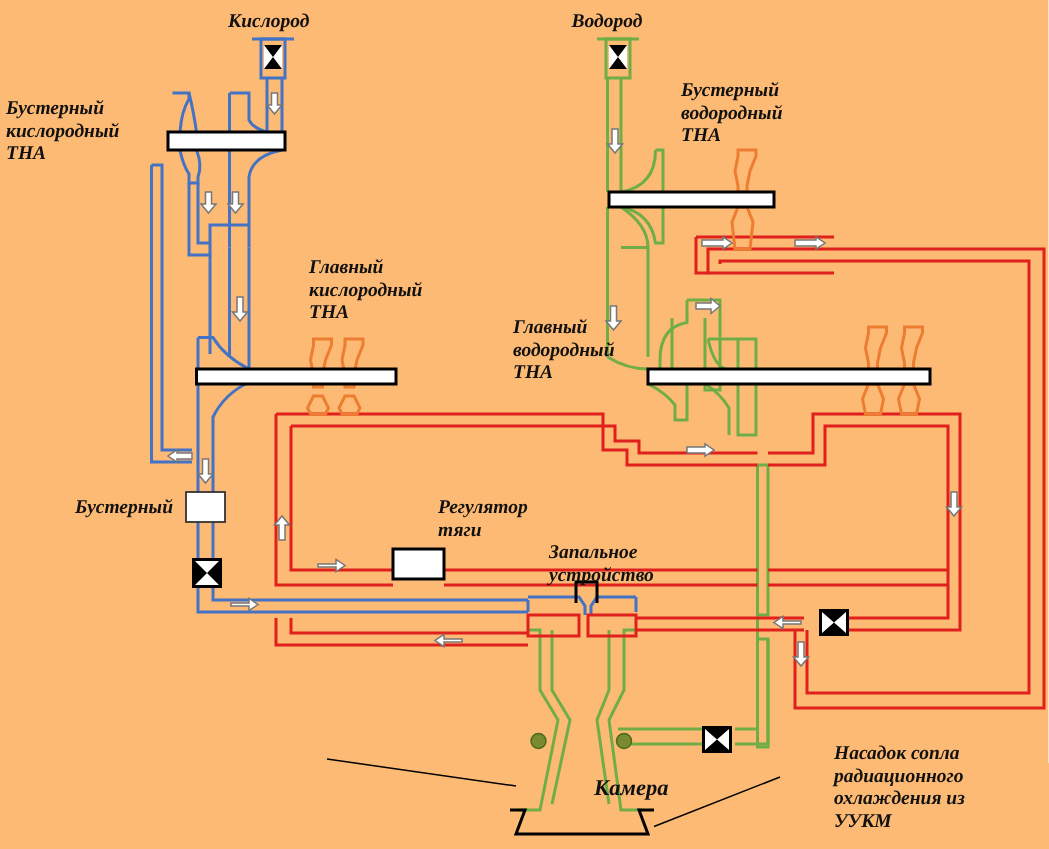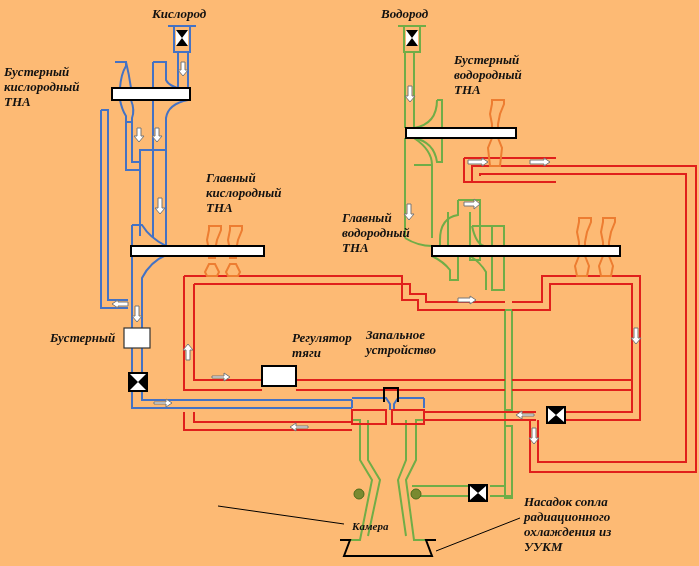--- a/index.html
+++ b/index.html
@@ -1,19 +1,19 @@
 <!DOCTYPE html>
 <html><head>
 <meta charset="utf-8">
 <style>
   html,body{margin:0;padding:0;background:#ffffff;}
   #stage{position:relative;width:699px;height:566px;overflow:hidden;background:#fdba74;}
   svg{position:absolute;left:0;top:0;}
   .lbl{position:absolute;font-family:"Liberation Serif","DejaVu Serif",serif;font-style:italic;font-weight:bold;font-size:13px;line-height:15px;color:#111;white-space:pre;}
-  .lbl-big{font-size:11px;line-height:17px;}
+  .lbl-big{font-size:15px;line-height:17px;margin-left:44px;}
   .blue{fill:none;stroke:#4472c4;stroke-width:2;}
   .green{fill:none;stroke:#70ad47;stroke-width:2;}
   .red{fill:none;stroke:#e0201c;stroke-width:2;}
   .orange{fill:none;stroke:#ed7d31;stroke-width:2;}
   .shaft{fill:#fff;stroke:#000;stroke-width:2;}
   .blk{fill:none;stroke:#000;stroke-width:2;}
   .arrow{fill:#fff;stroke:#777;stroke-width:1;}
 </style>
 </head>
 <body>
@@ -216,20 +216,20 @@
 ТНА</div>
 <div class="lbl" style="left:206px;top:170px;">Главный
 кислородный
 ТНА</div>
 <div class="lbl" style="left:342px;top:210px;">Главный
 водородный
 ТНА</div>
 <div class="lbl" style="left:50px;top:330px;">Бустерный</div>
 <div class="lbl" style="left:272px;top:330px;margin-left:20px;">Регулятор
 тяги</div>
-<div class="lbl" style="left:366px;top:327px;">Запальное
+<div class="lbl" style="left:366px;top:360px;">Запальное
 устройство</div>
 <div class="lbl lbl-big" style="left:352px;top:518px;">Камера</div>
-<div class="lbl" style="left:524px;top:494px;">Насадок сопла
+<div class="lbl" style="left:556px;top:494px;">Насадок сопла
 радиационного
 охлаждения из
 УУКМ</div>
 </div>
 
 </body></html>

